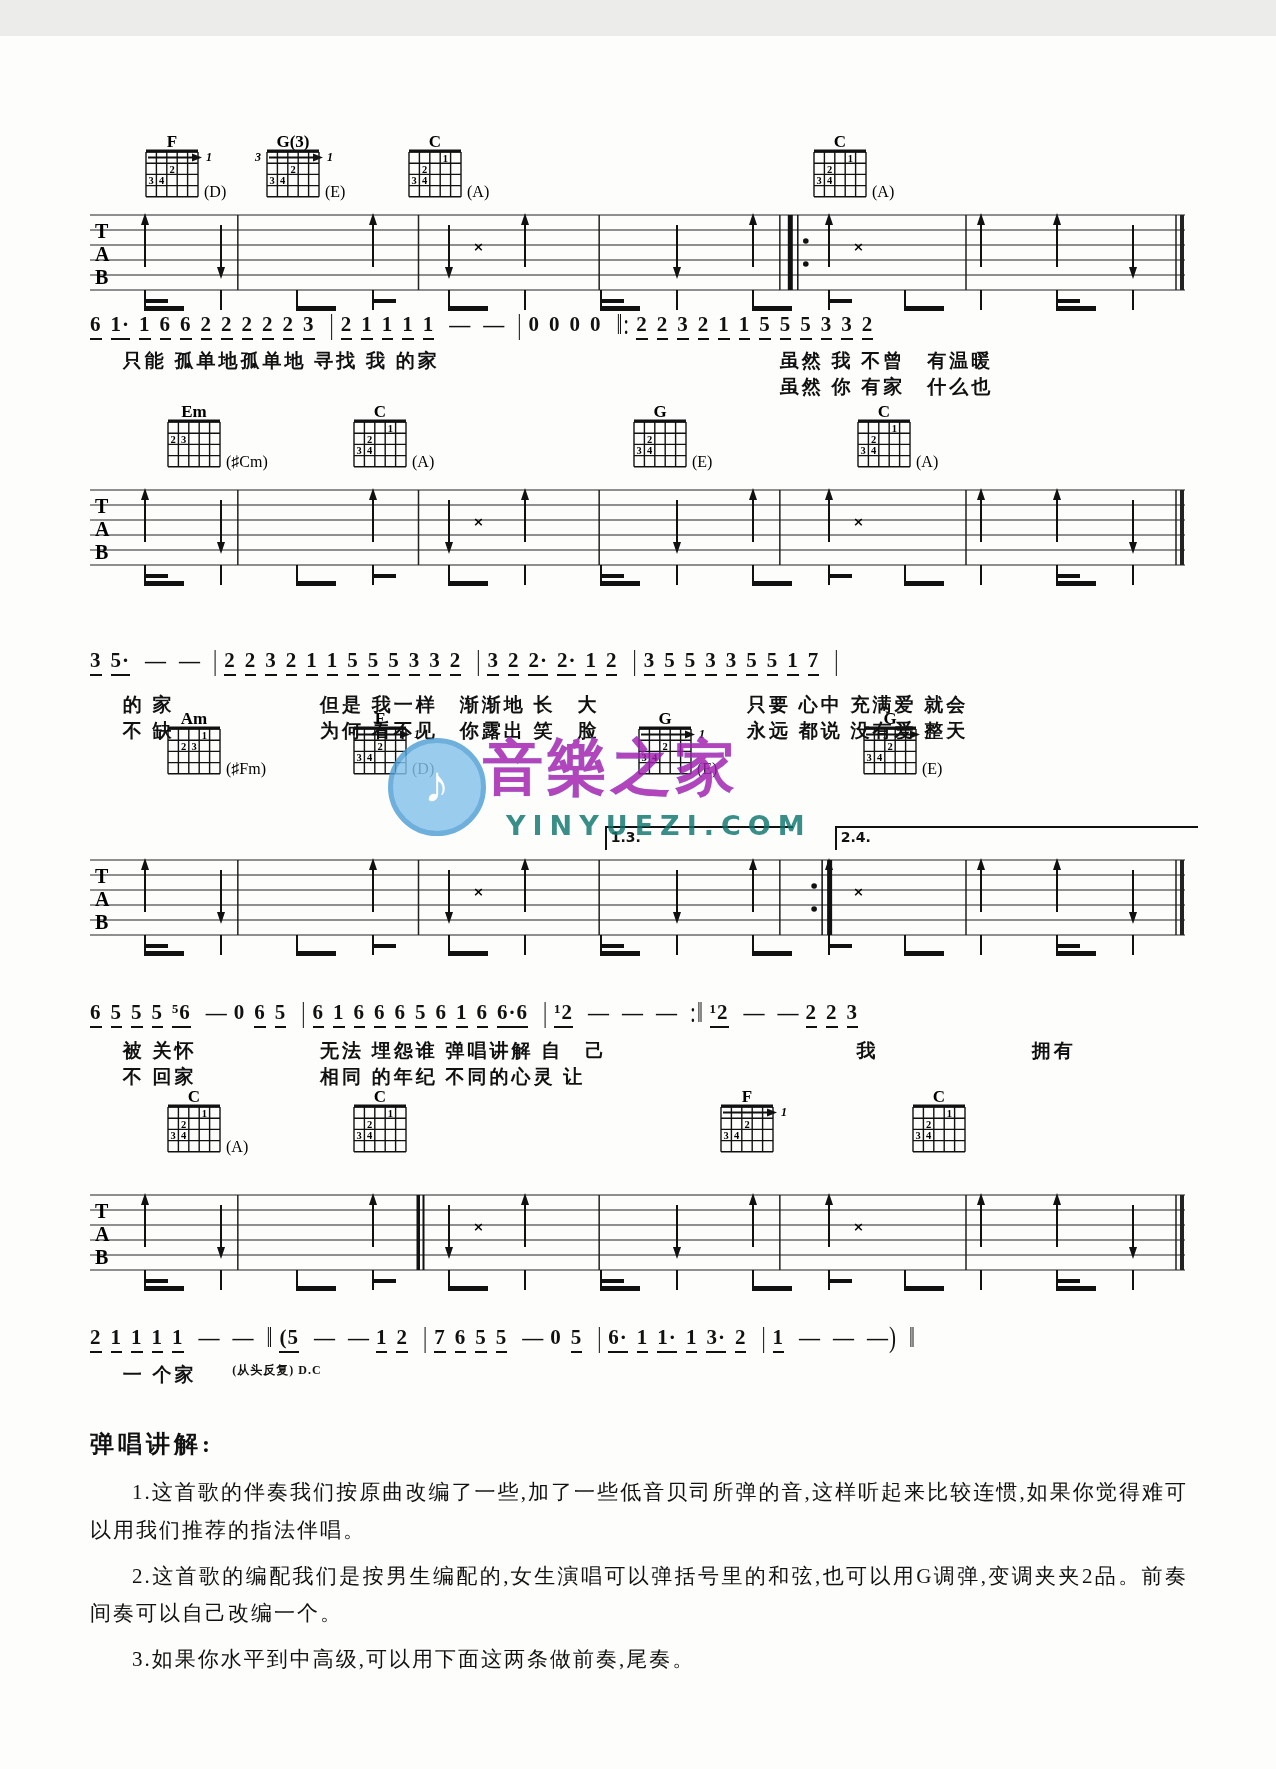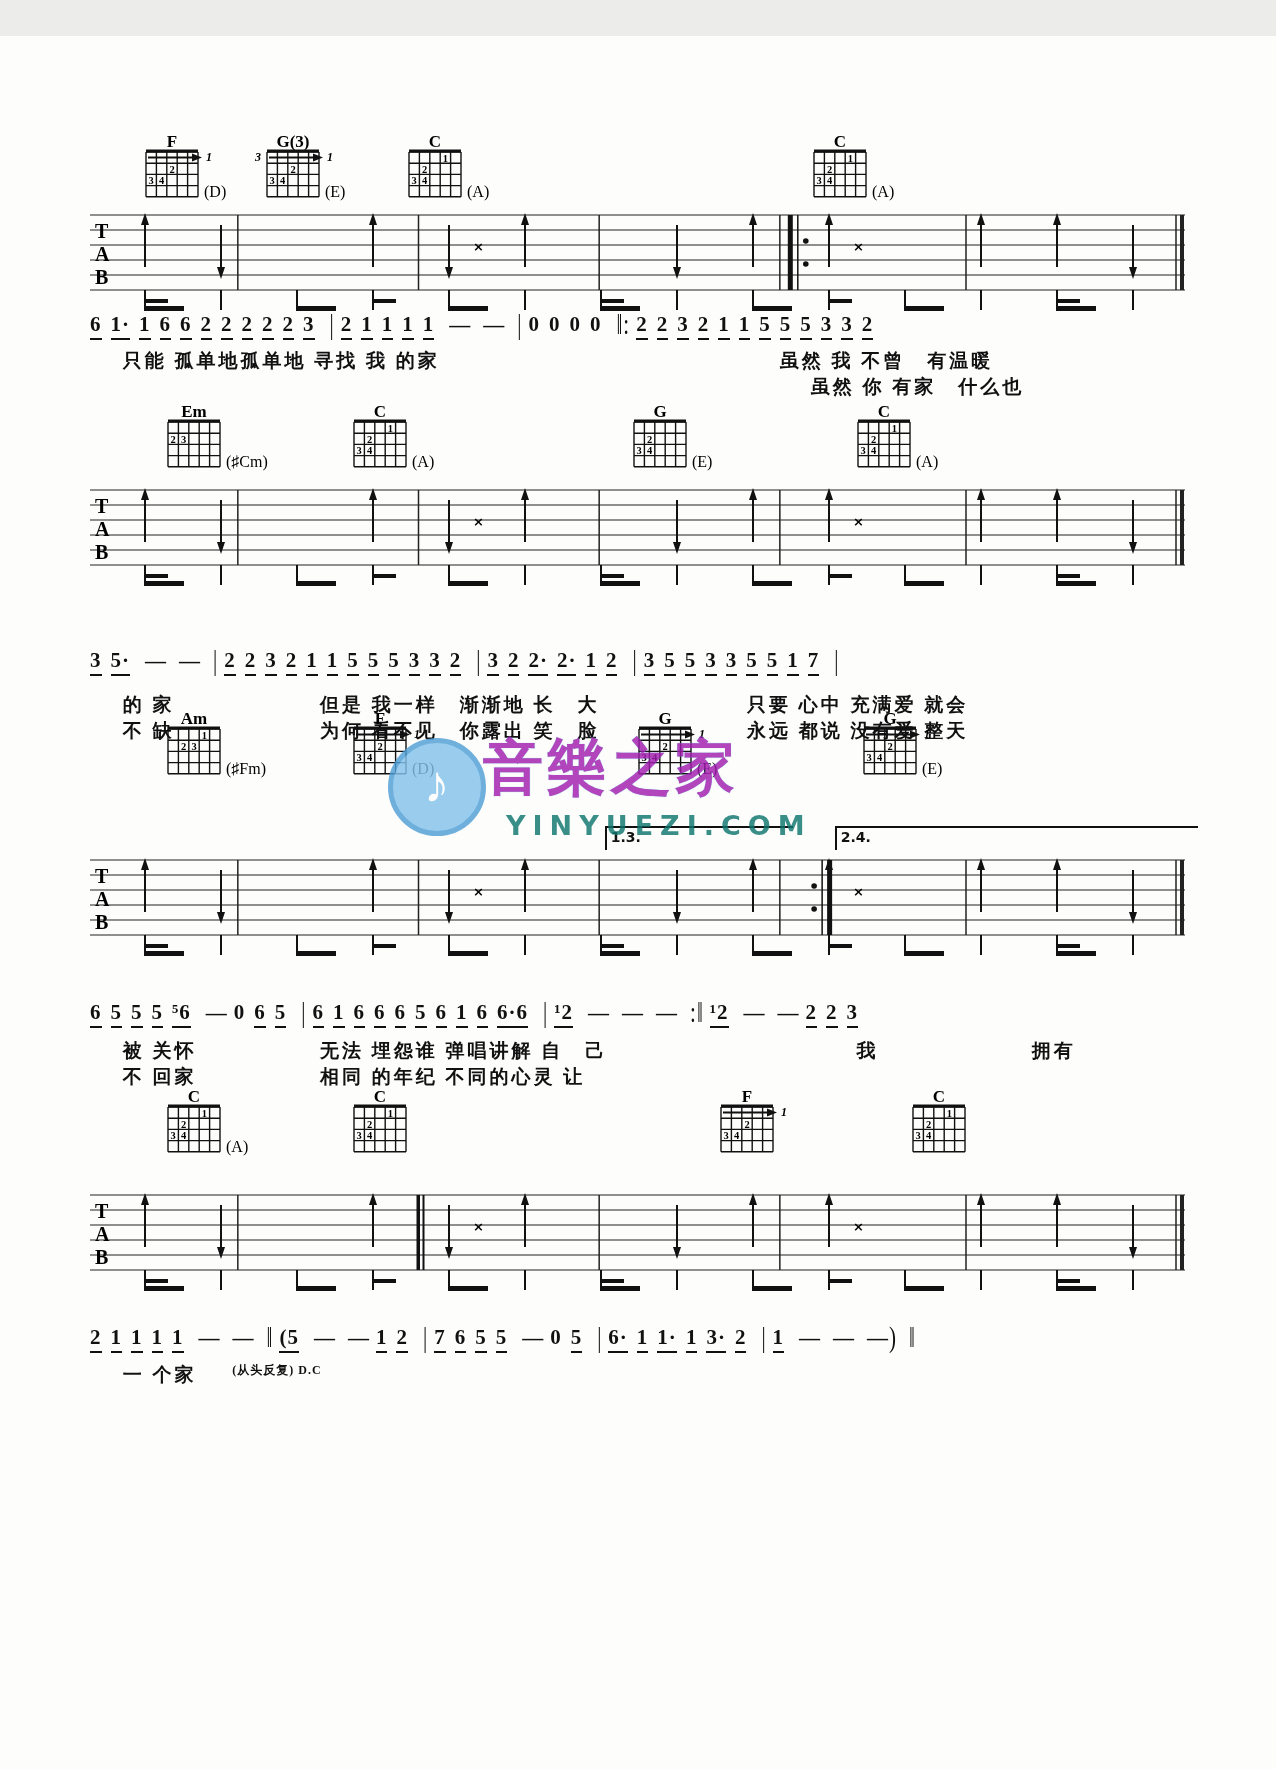--- a/index.html
+++ b/index.html
@@ -204,21 +204,21 @@
             <line x1="707.8000000000001" y1="10" x2="707.8000000000001" y2="85" stroke="#111" stroke-width="1.5"></line>
             <circle cx="715.8000000000001" cy="36" r="2.8" fill="#111"></circle>
             <circle cx="715.8000000000001" cy="59" r="2.8" fill="#111"></circle>
           </svg></div>
         <div class="jianpu" style="top: 177px;"><span class="tk u">6</span><span class="tk u">1·</span><span class="tk u">1</span><span class="tk u">6</span><span class="tk u">6</span><span class="tk u">2</span><span class="tk u">2</span><span class="tk u">2</span><span class="tk u">2</span><span class="tk u">2</span><span class="tk u">3</span><span class="tk bar">|</span><span class="tk u">2</span><span class="tk u">1</span><span class="tk u">1</span><span class="tk u">1</span><span class="tk u">1</span><span class="tk bar">—</span><span class="tk bar">—</span><span class="tk bar">|</span><span class="tk">0</span><span class="tk">0</span><span class="tk">0</span><span class="tk">0</span><span class="tk bar">‖:</span><span class="tk u">2</span><span class="tk u">2</span><span class="tk u">3</span><span class="tk u">2</span><span class="tk u">1</span><span class="tk u">1</span><span class="tk u">5</span><span class="tk u">5</span><span class="tk u">5</span><span class="tk u">3</span><span class="tk u">3</span><span class="tk u">2</span></div>
         <div class="lyric" style="top: 213px;">
           <span style="left: 3%; text-align: center;">只能 孤单地孤单地 寻找 我 的家</span>
           <span style="left: 63%;">虽然 我 不曾　有温暖</span>
         </div>
         <div class="lyric" style="top: 239px;">
-          <span style="left: 63%; margin-left: 31px;">虽然 你 有家　什么也</span>
+          <span style="left: 63%;">虽然 你 有家　什么也</span>
         </div>
       </div>
       <div class="system" style="top: 405px;">
         <div class="chord" style="left: 5.5%;">
           <svg width="128" height="80">
             <text x="44" y="12" text-anchor="middle" font-size="17" font-family="&quot;Liberation Serif&quot;,serif" font-weight="600">Em</text>
             <rect x="18" y="14.5" width="52" height="3" fill="#111"></rect>
             <line x1="18" y1="17" x2="18" y2="61.8" stroke="#111" stroke-width="1.4"></line>
             <line x1="28.4" y1="17" x2="28.4" y2="61.8" stroke="#111" stroke-width="1.4"></line>
             <line x1="38.8" y1="17" x2="38.8" y2="61.8" stroke="#111" stroke-width="1.4"></line>
@@ -727,13 +727,19 @@
         </div>
       </div>
     </div>
 
   <div id="watermark">
     <div id="wm-logo">♪</div>
     <div id="wm-brand">音樂之家</div>
     <div id="wm-site">YINYUEZI.COM</div>
   </div>
 
+  <div id="notes">
+    <div id="notes-heading">弹唱讲解:</div>
+    <p>1.这首歌的伴奏我们按原曲改编了一些,加了一些低音贝司所弹的音,这样听起来比较连惯,如果你觉得难可以用我们推荐的指法伴唱。</p>
+    <p>2.这首歌的编配我们是按男生编配的,女生演唱可以弹括号里的和弦,也可以用G调弹,变调夹夹2品。前奏间奏可以自己改编一个。</p>
+    <p>3.如果你水平到中高级,可以用下面这两条做前奏,尾奏。</p>
+  </div>
 </div>
 
 </body></html>

